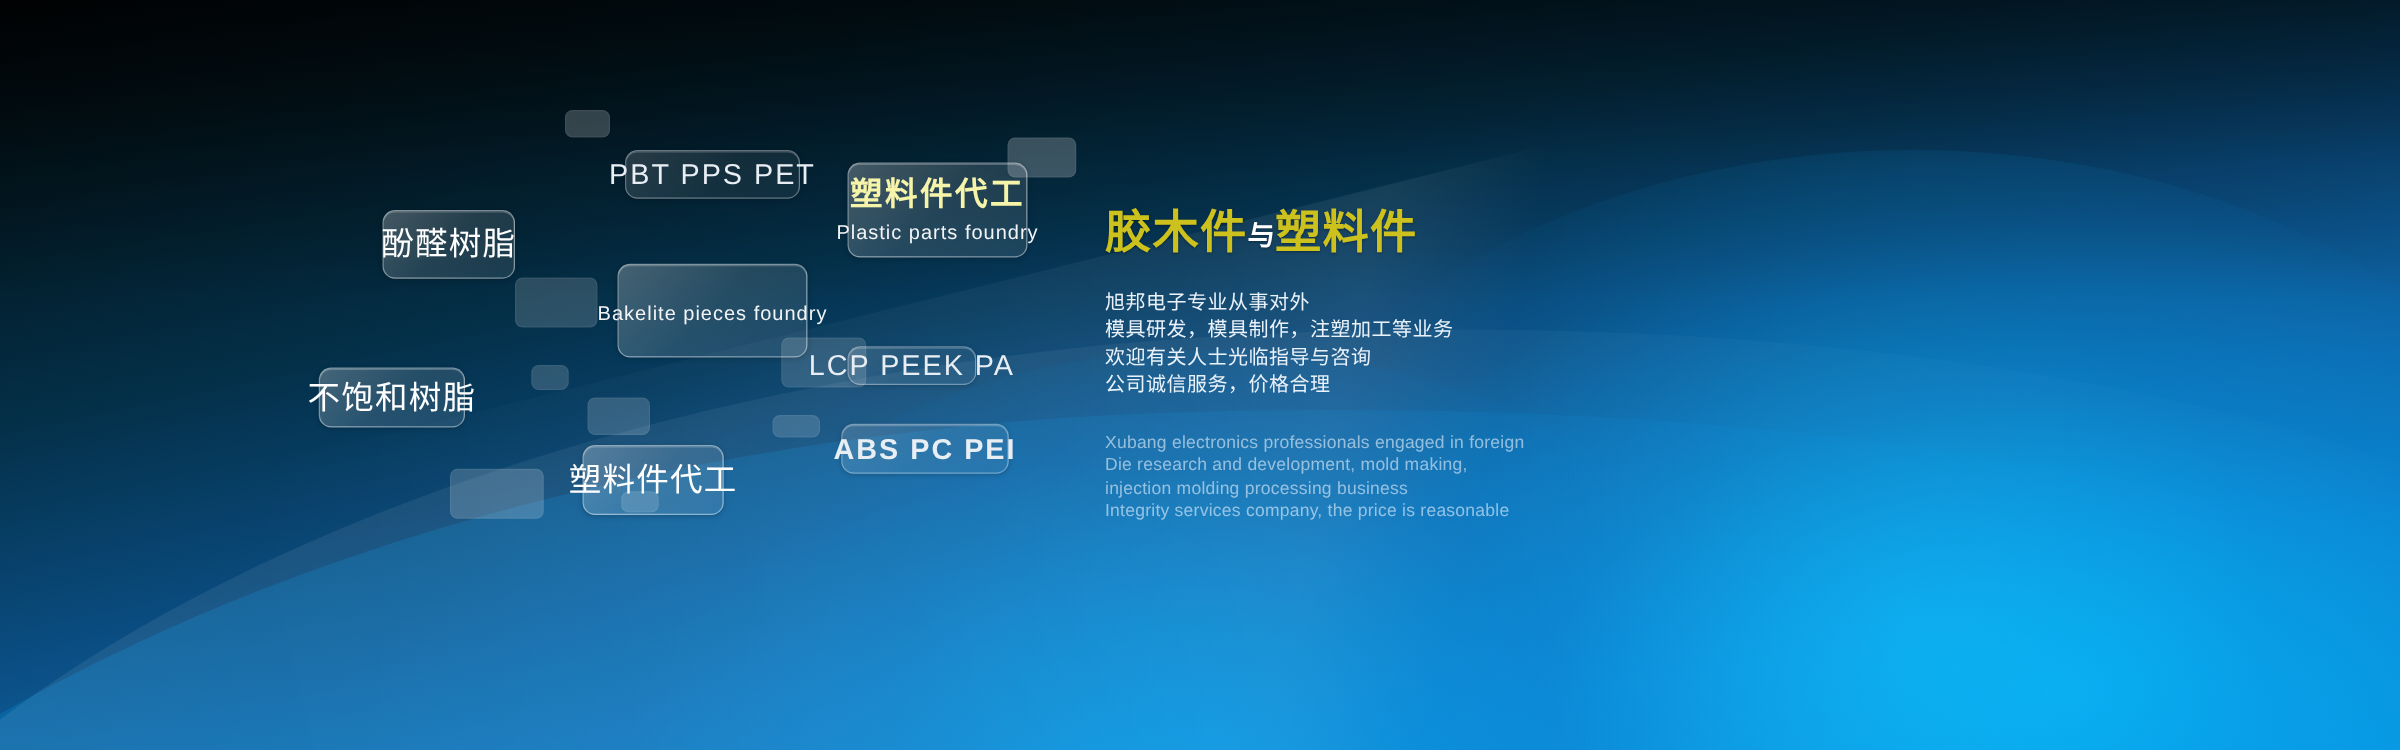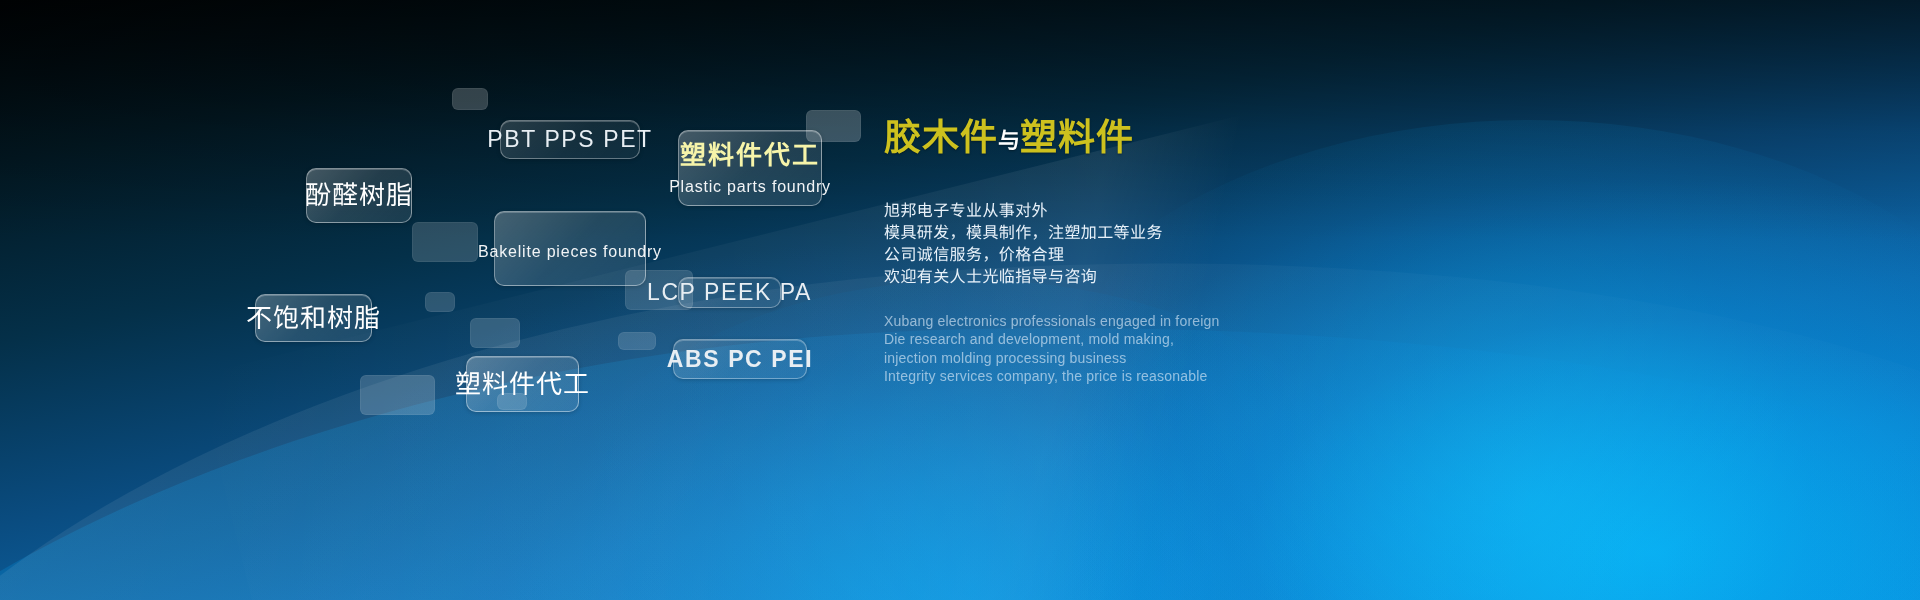--- a/index.html
+++ b/index.html
@@ -156,30 +156,31 @@
     width: 640px;
   }
   .headline {
     font-size: 37px;
     font-weight: bold;
     line-height: 1.08;
     color: #cdc11e;
     letter-spacing: 1px;
     white-space: nowrap;
     text-shadow: 0 1px 2px rgba(0,0,0,0.35);
+    margin-top: 48px;
   }
   .headline .conj {
     color: #ffffff;
     font-size: 22px;
     font-weight: bold;
     vertical-align: 2px;
     letter-spacing: 0;
   }
   .cn-body {
-    margin-top: 42px;
+    margin-top: 26px;
     color: #e9f2fa;
     font-size: 16px;
     line-height: 22px;
     letter-spacing: 0.4px;
   }
   .cn-body .line { white-space: nowrap; }
   .en-body {
     margin-top: 24px;
     color: rgba(225,238,250,0.62);
     font-size: 14px;
@@ -243,22 +244,22 @@
     <div class="cn">塑料件代工</div>
   </div>
 
   <div class="content">
 
     <div class="headline"><span>胶木件</span><span class="conj">与</span><span>塑料件</span></div>
 
     <div class="cn-body">
       <div class="line">旭邦电子专业从事对外</div>
       <div class="line">模具研发，模具制作，注塑加工等业务</div>
+      <div class="line">欢迎有关人士光临指导与咨询</div>
       <div class="line">公司诚信服务，价格合理</div>
-      <div class="line">欢迎有关人士光临指导与咨询</div>
     </div>
 
     <div class="en-body">
       <div class="line">Xubang electronics professionals engaged in foreign</div>
       <div class="line">Die research and development, mold making,</div>
       <div class="line">injection molding processing business</div>
       <div class="line">Integrity services company, the price is reasonable</div>
     </div>
 
   </div>

